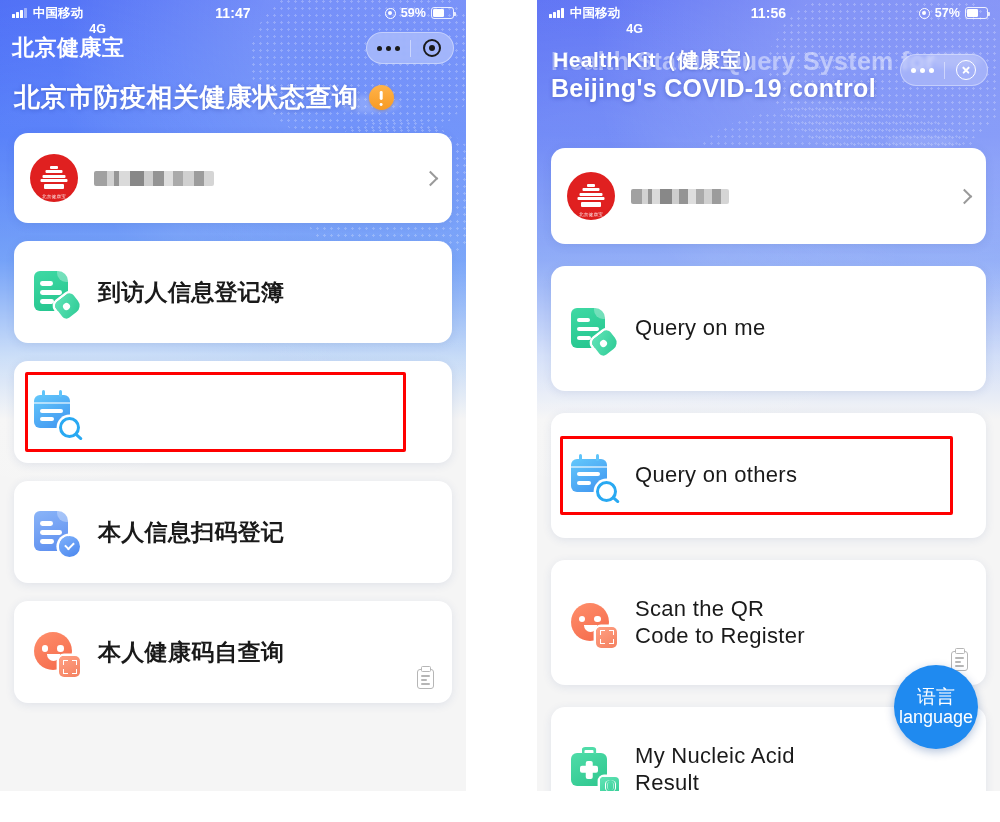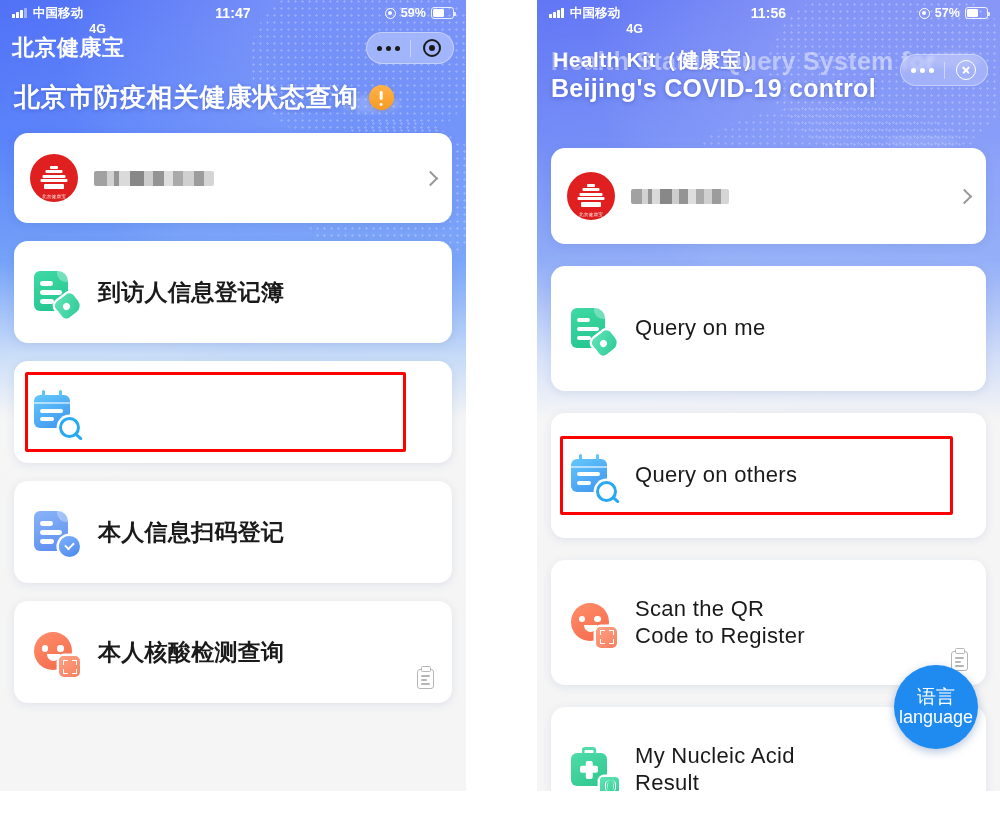--- a/index.html
+++ b/index.html
@@ -415,21 +415,21 @@
               <span class="eye e2"></span>
               <span class="mouth"></span>
             </div>
           <div class="qr-badge">
               <span class="cnr c1"></span>
               <span class="cnr c2"></span>
               <span class="cnr c3"></span>
               <span class="cnr c4"></span>
             </div>
         </div>
-        <div class="item-label">本人核酸检测查询</div>
+        <div class="item-label">本人健康码自查询</div>
         <div class="clip">
             <span class="cl cl1"></span>
             <span class="cl cl2"></span>
             <span class="cl cl3"></span>
           </div>
       </div>
 
 
     </div>
   </div>

